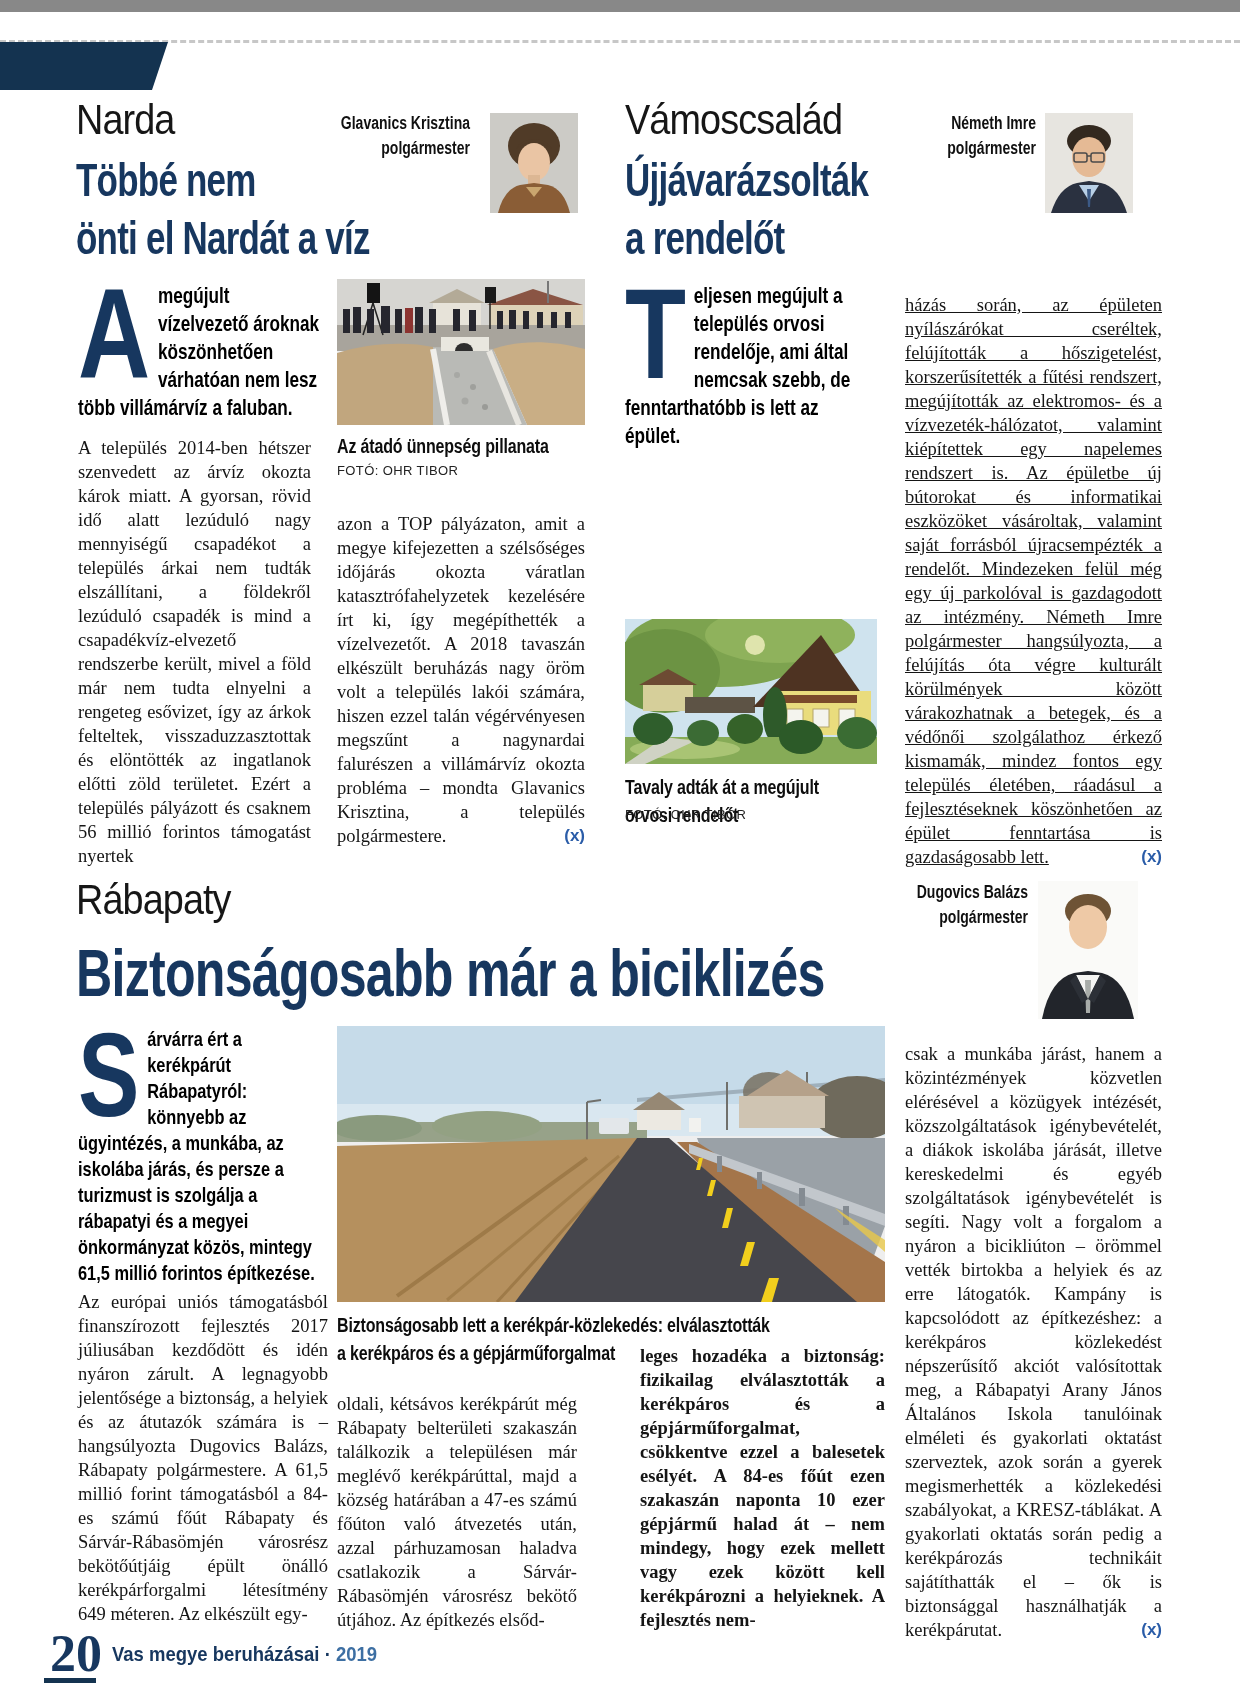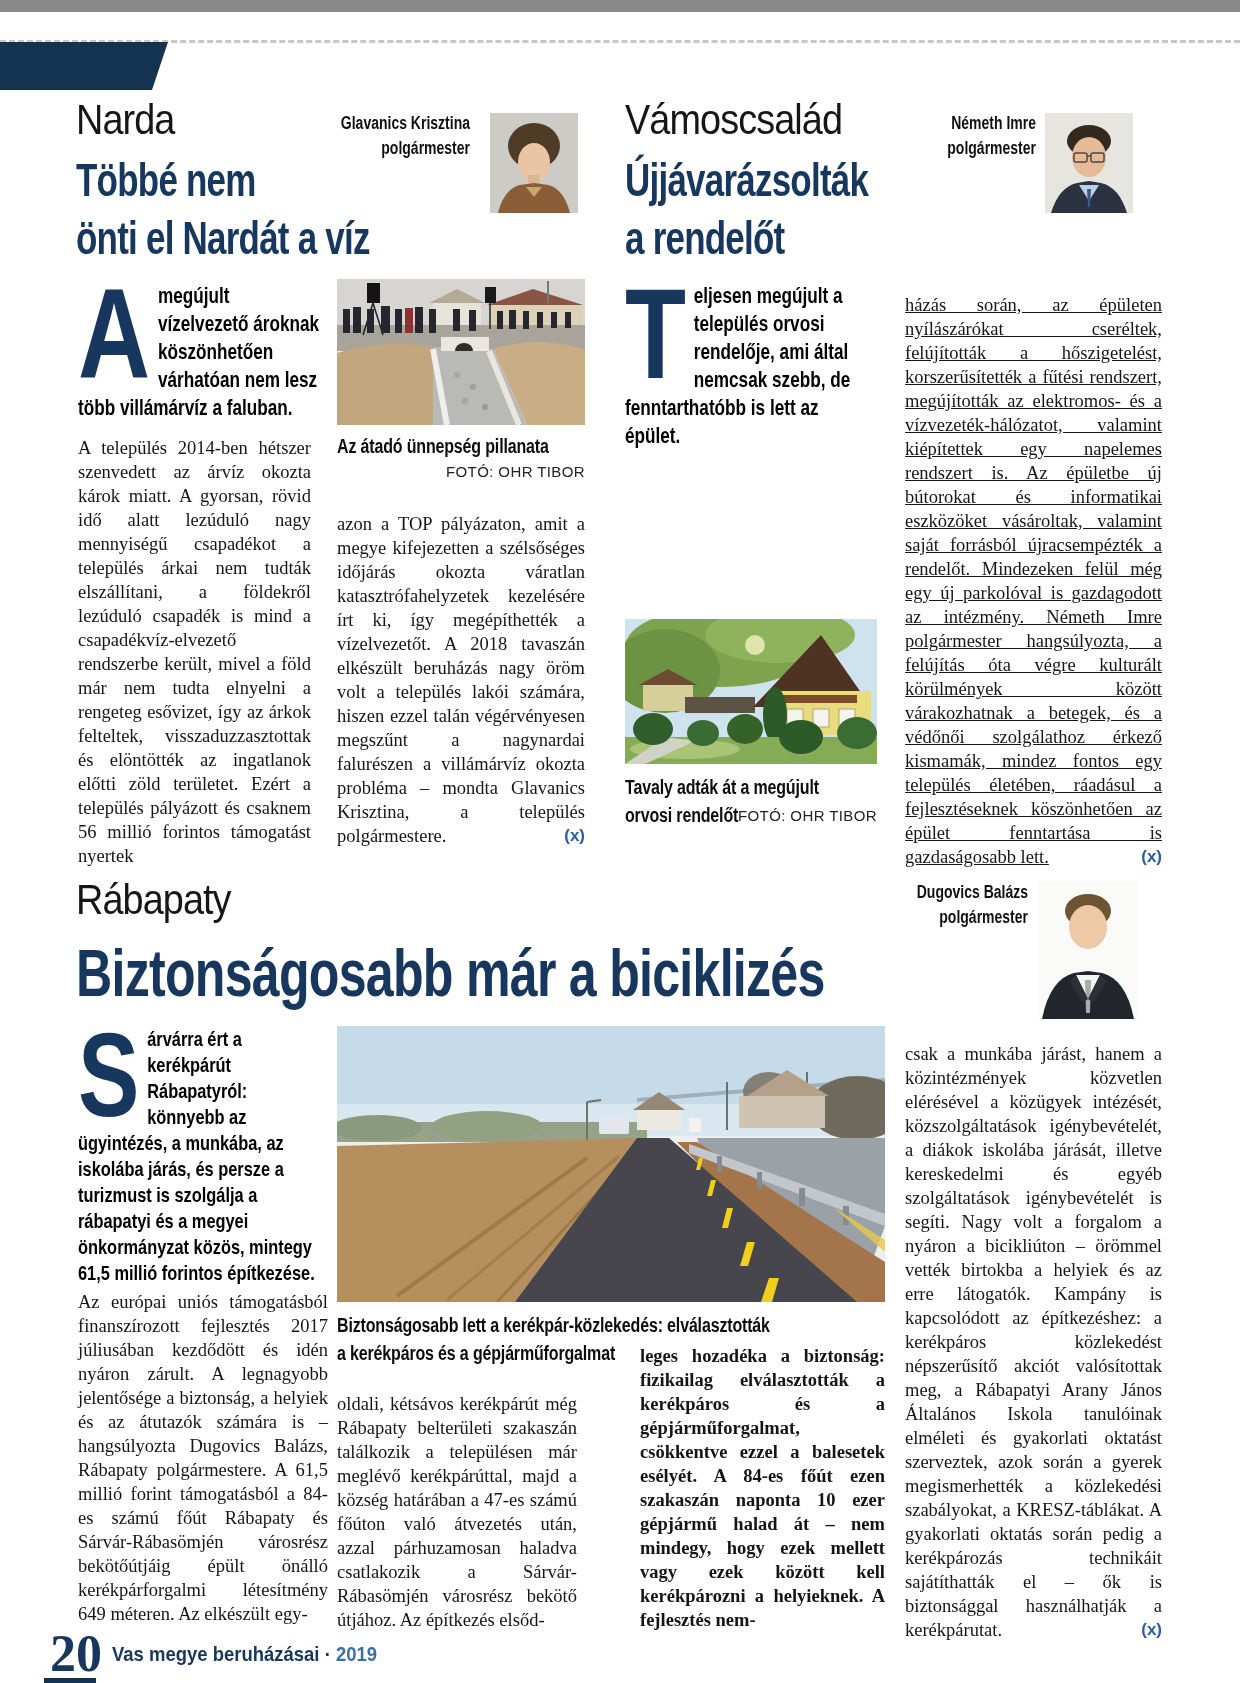--- a/index.html
+++ b/index.html
@@ -27,21 +27,21 @@
   .kicker{font-size:42px;font-weight:400;color:#161616;letter-spacing:-1px;white-space:nowrap;}
   .headline{font-weight:bold;color:var(--headline-navy);font-size:46px;line-height:58px;letter-spacing:-1px;}
   .headline-big{font-weight:bold;color:var(--headline-navy);font-size:66px;line-height:72px;letter-spacing:-1px;white-space:nowrap;}
   .byline{font-size:17.5px;font-weight:bold;line-height:25px;text-align:right;color:#101010;}
   .lead{font-weight:bold;font-size:22px;line-height:28px;color:#000;}
   .lead-sm{font-weight:bold;font-size:21px;line-height:26px;color:#000;}
   .dropcap{float:left;font-weight:bold;color:var(--headline-navy);font-size:128px;line-height:96px;margin:4px 10px 0 0;}
   .dropcap-s{font-size:118px;line-height:90px;}
   .bodytext{font-family:"Liberation Serif",serif;font-size:18.5px;line-height:24px;text-align:justify;color:var(--body-ink);hyphens:auto;overflow-wrap:break-word;}
   .caption{font-weight:bold;font-size:20px;line-height:27px;color:#0d0d0d;letter-spacing:-.2px;white-space:nowrap;}
-  .credit{font-size:15px;color:#222;letter-spacing:.4px;text-align:right;}
+  .credit{font-size:13px;color:#222;letter-spacing:.4px;}
   .endmark{float:right;color:var(--endmark-blue);font-family:"Liberation Sans",sans-serif;font-weight:bold;font-size:17px;}
   .photo{background:#eee;overflow:hidden;}
   .photo svg{display:block;}
   .footer-num{font-family:"Liberation Serif",serif;font-weight:bold;font-size:52px;color:var(--headline-navy);}
   .footer-title{font-weight:bold;font-size:21px;color:var(--headline-navy);white-space:nowrap;}
   .footer-title .year{color:var(--year-blue);}
   .footer-block{background:var(--corner-navy);}
 </style>
 </head>
 <body>

